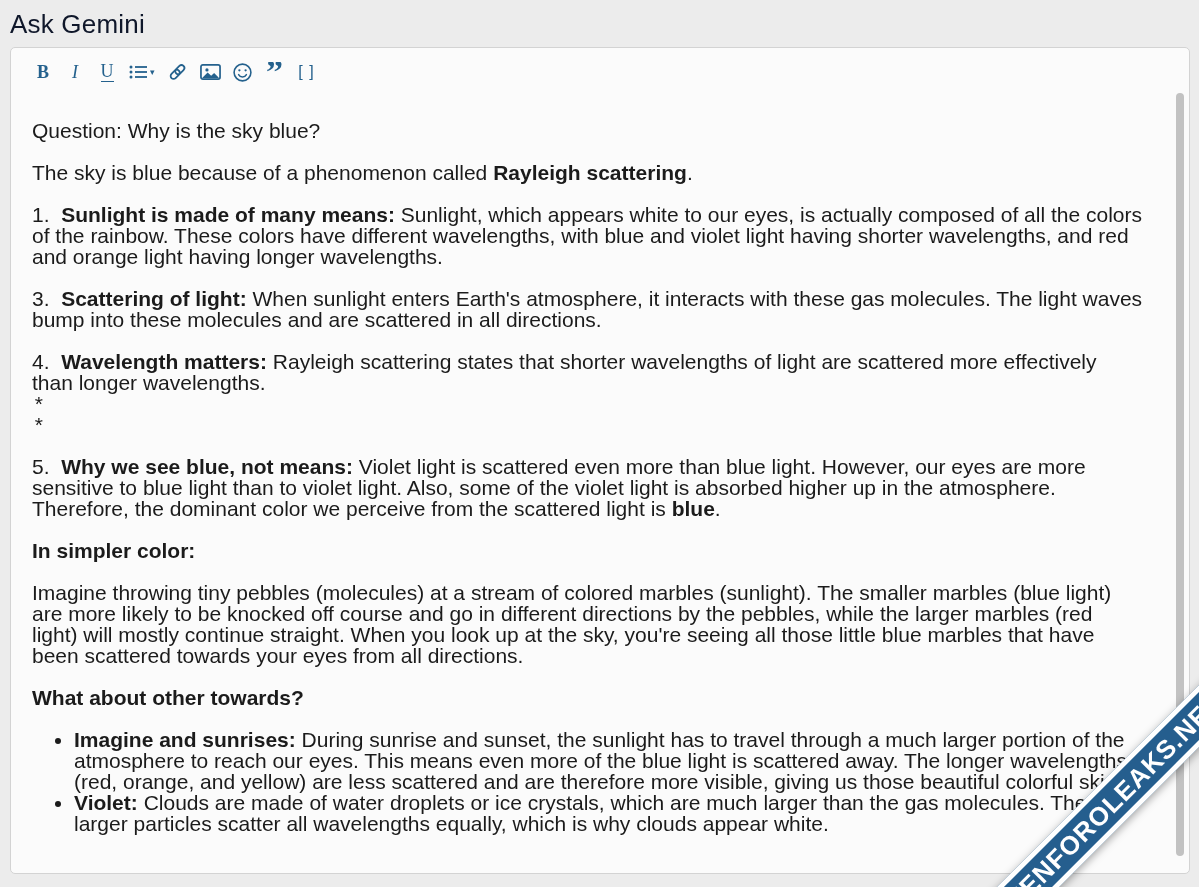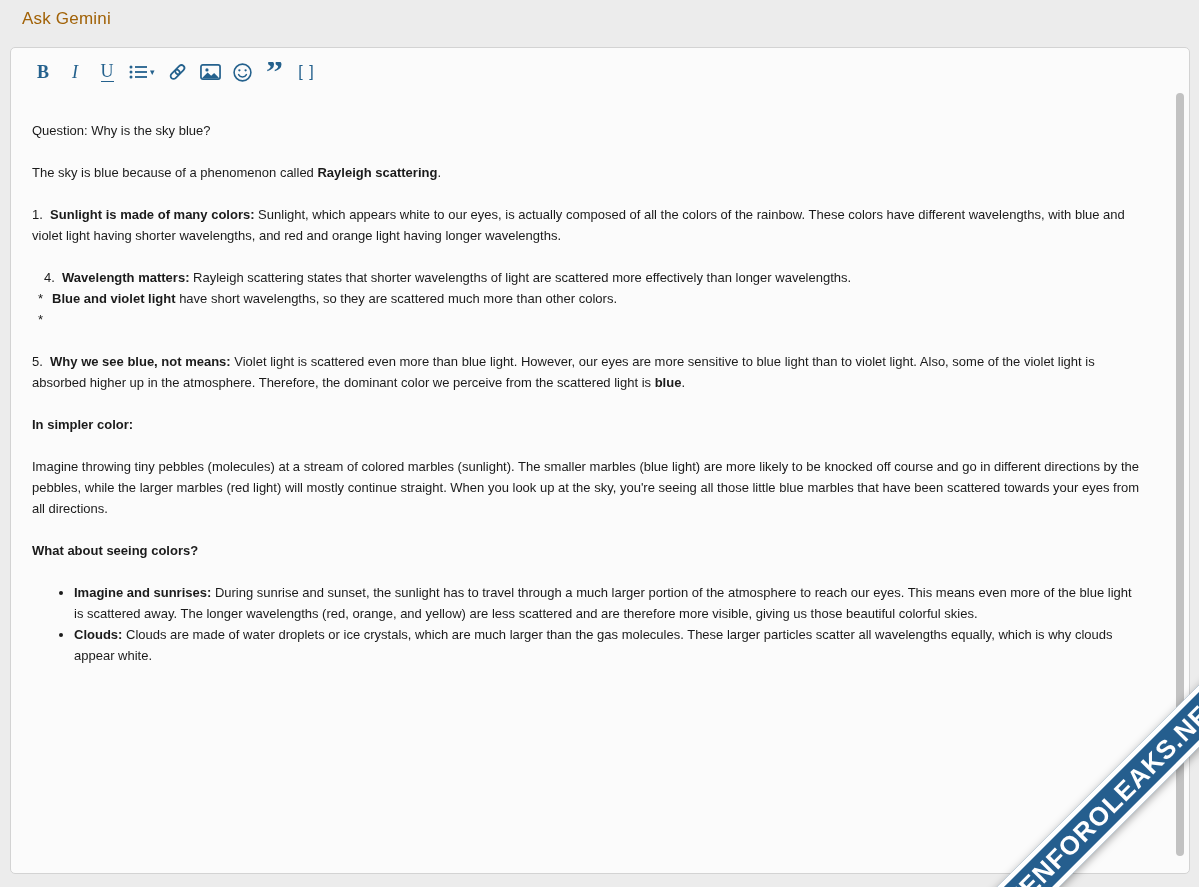--- a/index.html
+++ b/index.html
@@ -4,21 +4,21 @@
 <style>
   * { margin:0; padding:0; box-sizing:border-box; }
   html,body { width:1199px; height:887px; overflow:hidden; }
   body {
     font-family:"Liberation Sans", sans-serif;
     background:var(--page-bg,#ececec);
     color:var(--text,#1b1b1b);
     position:relative;
   }
   .page-header { padding:9px 10px 0 10px; }
-  .page-title { font-size:17px; font-weight:400; color:#a16207; letter-spacing:.2px;margin-left:12px; }
+  .page-title { font-size:26px; font-weight:400; color:#0f172a; letter-spacing:.2px; }
 
   .editor-box {
     position:absolute; left:10px; top:47px;
     width:1180px; height:827px;
     background:#fbfbfb;
     border:1px solid #d3d3d3;
     border-radius:5px;
     overflow:hidden;
   }
   .toolbar {
@@ -36,24 +36,24 @@
   .tb-bold .tb-icon   { font-family:"Liberation Serif", serif; font-weight:700; font-size:18px; }
   .tb-italic .tb-icon { font-family:"Liberation Serif", serif; font-style:italic; font-size:18px; }
   .tb-underline .tb-icon { font-family:"Liberation Serif", serif; font-size:18px; border-bottom:1.6px solid var(--accent,#24618d); line-height:1.05; }
   .tb-quote .tb-icon  { font-family:"Liberation Serif", serif; font-weight:700; font-size:34px; height:20px; line-height:34px; overflow:hidden; }
   .tb-code .tb-icon   { font-size:16px; font-weight:400; letter-spacing:1px; }
   .caret { font-size:9px; margin-left:2px; color:var(--accent,#24618d); }
   .tb-btn svg { display:block; }
 
   .content {
     padding:9px 46px 0 21px;
-    font-size:13px; line-height:21px;
+    font-size:21px; line-height:21px;
   }
   .para { margin:21px 0; }
-  .para.tight { margin-bottom:0;margin-left:12px; }
+  .para.tight { margin-bottom:0; }
   .para b, .subline b, li b { font-weight:700;text-align:center; }
   .subline { display:flex; margin:0; }
   .sub-marker { width:20px; text-align:right; padding-right:9px; flex:none; }
   .content ul { margin:16px 0; padding-left:42px; }
   .content li { margin:0; }
 
   .scrollbar-thumb {
     position:absolute; right:5px; top:45px;
     width:8px; height:763px;
     background:#c2c2c2; border-radius:4px;
@@ -138,36 +138,36 @@
       <button class="tb-btn tb-quote">
         <span class="tb-icon">”</span>
       </button>
       <button class="tb-btn tb-code">
         <span class="tb-icon">[ ]</span>
       </button>
     </div>
   <div class="content" id="editor-content">
       <div class="para"><span>Question: Why is the sky blue?</span></div>
       <div class="para"><span>The sky is blue because of a phenomenon called </span><b>Rayleigh scattering</b><span>.</span></div>
-      <div class="para"><span>1.&nbsp; </span><b>Sunlight is made of many colors:</b><span> Sunlight, which appears white to our eyes, is actually composed of all the colors of the rainbow. These colors have different wavelengths, with blue and violet light having shorter wavelengths, and red and orange light having longer wavelengths.</span></div>
+      <div class="para"><span>1.&nbsp; </span><b>Sunlight is made of many means:</b><span> Sunlight, which appears white to our eyes, is actually composed of all the colors of the rainbow. These colors have different wavelengths, with blue and violet light having shorter wavelengths, and red and orange light having longer wavelengths.</span></div>
+      <div class="para"><span>3.&nbsp; </span><b>Scattering of light:</b><span> When sunlight enters Earth's atmosphere, it interacts with these gas molecules. The light waves bump into these molecules and are scattered in all directions.</span></div>
       <div class="para tight"><span>4.&nbsp; </span><b>Wavelength matters:</b><span> Rayleigh scattering states that shorter wavelengths of light are scattered more effectively than longer wavelengths.</span></div>
       <div class="subline">
         <span class="sub-marker">*</span>
-        <span><b>Blue and violet light</b><span> have short wavelengths, so they are scattered much more than other colors.</span></span>
       </div>
       <div class="subline">
         <span class="sub-marker">*</span>
       </div>
       <div class="para"><span>5.&nbsp; </span><b>Why we see blue, not means:</b><span> Violet light is scattered even more than blue light. However, our eyes are more sensitive to blue light than to violet light. Also, some of the violet light is absorbed higher up in the atmosphere. Therefore, the dominant color we perceive from the scattered light is </span><b>blue</b><span>.</span></div>
       <div class="para"><b>In simpler color:</b></div>
       <div class="para"><span>Imagine throwing tiny pebbles (molecules) at a stream of colored marbles (sunlight). The smaller marbles (blue light) are more likely to be knocked off course and go in different directions by the pebbles, while the larger marbles (red light) will mostly continue straight. When you look up at the sky, you're seeing all those little blue marbles that have been scattered towards your eyes from all directions.</span></div>
-      <div class="para"><b>What about seeing colors?</b></div>
+      <div class="para"><b>What about other towards?</b></div>
       <ul>
         <li><b>Imagine and sunrises:</b><span> During sunrise and sunset, the sunlight has to travel through a much larger portion of the atmosphere to reach our eyes. This means even more of the blue light is scattered away. The longer wavelengths (red, orange, and yellow) are less scattered and are therefore more visible, giving us those beautiful colorful skies.</span></li>
-        <li><b>Clouds:</b><span> Clouds are made of water droplets or ice crystals, which are much larger than the gas molecules. These larger particles scatter all wavelengths equally, which is why clouds appear white.</span></li>
+        <li><b>Violet:</b><span> Clouds are made of water droplets or ice crystals, which are much larger than the gas molecules. These larger particles scatter all wavelengths equally, which is why clouds appear white.</span></li>
       </ul>
     </div>
   <div class="scrollbar-thumb"></div>
 </div>
 
 <div class="ribbon">
   <span>XENFOROLEAKS.NET</span>
 </div>
 
 </body></html>

